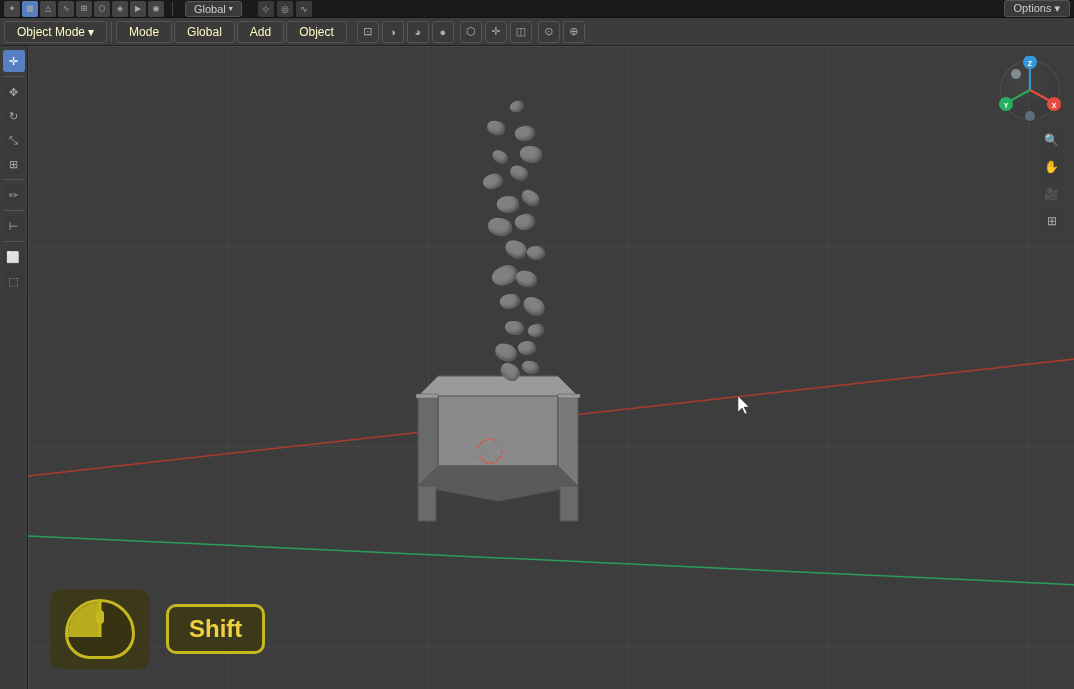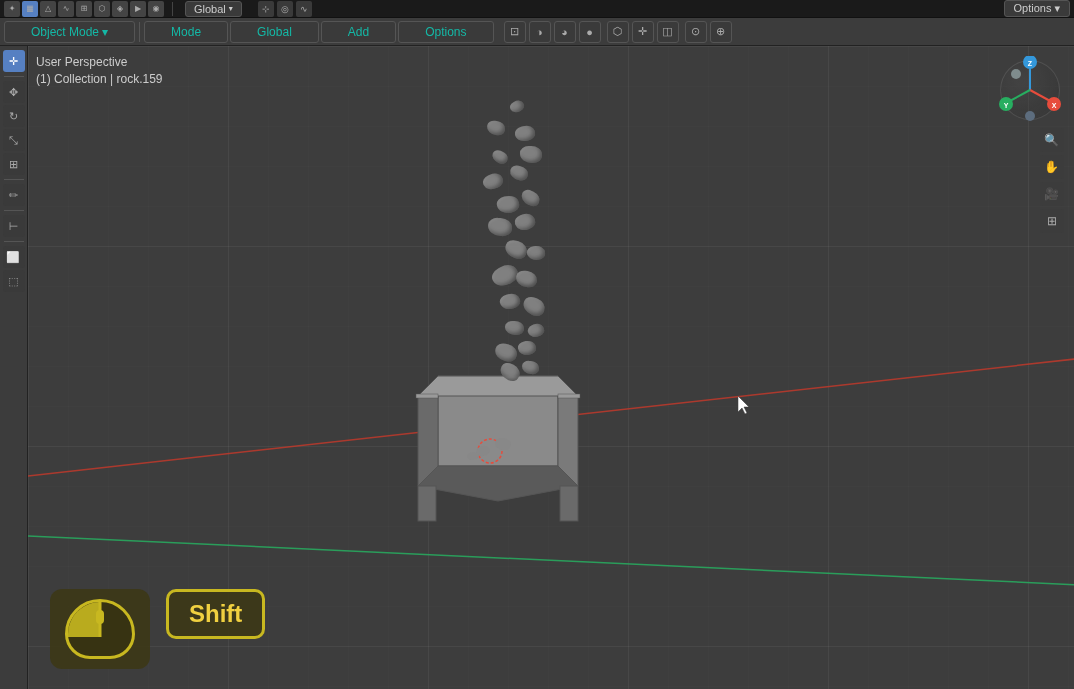--- a/index.html
+++ b/index.html
@@ -91,22 +91,22 @@
       align-items: center;
       z-index: 100;
       border-bottom: 1px solid #222;
       padding: 0 4px;
       gap: 2px;
     }
     .menu-dropdown {
       background: #3a3a3a;
       border: 1px solid #555;
       border-radius: 3px;
-      padding: 2px 26px;
-      color: #14b8a6;
+      padding: 2px 12px;
+      color: #fef9c3;
       font-size: 12px;
       cursor: pointer;
       display: flex; align-items: center; gap: 3px;
       height: 22px;
     }
     .menu-icon-btn {
       width: 22px; height: 22px;
       background: #3a3a3a;
       border: 1px solid #555;
       border-radius: 3px;
@@ -232,21 +232,21 @@
       pointer-events: none;
       z-index: 80;
     }
 
     
     #bottom-indicators {
       position: absolute;
       bottom: 20px;
       left: 50px;
       display: flex;
-      align-items: flex-start;
+      align-items: center;
       gap: 16px;
       z-index: 50;
     }
     .mouse-indicator {
       width: 100px; height: 80px;
       background: rgba(60,55,20,0.85);
       border-radius: 12px;
       display: flex; align-items: center; justify-content: center;
       position: relative;
     }
@@ -323,21 +323,21 @@
 
 <div id="menu-bar">
   <div class="menu-dropdown">
     <span>Object Mode</span>
     <span>▾</span>
   </div>
   <div class="menu-sep"></div>
   <div class="menu-dropdown">Mode</div>
   <div class="menu-dropdown">Global</div>
   <div class="menu-dropdown">Add</div>
-  <div class="menu-dropdown">Options</div>
+  <div class="menu-dropdown">Object</div>
   <div style="margin-left:8px; display:flex; gap:3px;">
     <div class="menu-icon-btn">⊡</div>
     <div class="menu-icon-btn">◑</div>
     <div class="menu-icon-btn">◕</div>
     <div class="menu-icon-btn">●</div>
   </div>
   <div style="margin-left:4px; display:flex; gap:3px;">
     <div class="menu-icon-btn">⬡</div>
     <div class="menu-icon-btn">✛</div>
     <div class="menu-icon-btn">◫</div>
@@ -377,24 +377,20 @@
         <path d="M 200 0 L 0 0 0 200" fill="none" stroke="rgba(255,255,255,0.08)" stroke-width="1"></path>
       </pattern>
     </defs>
     <rect width="100%" height="100%" fill="url(#grid)"></rect>
 
     <line x1="0" y1="430" x2="1074" y2="310" stroke="#c0392b" stroke-width="1.5" opacity="0.85"></line>
 
     <line x1="0" y1="490" x2="1074" y2="540" stroke="#27ae60" stroke-width="1.5" opacity="0.85"></line>
   </svg>
 
-  <div id="viewport-label">
-    <div>User Perspective</div>
-    <div>(1) Collection | rock.159</div>
-  </div>
 
   <div id="box-3d">
     <svg width="200" height="180" viewBox="0 0 200 180" xmlns="http://www.w3.org/2000/svg">
 
       <polygon points="30,20 150,20 150,110 30,110" fill="#8a8a8a" stroke="#555" stroke-width="1"></polygon>
 
       <polygon points="10,40 30,20 30,110 10,130" fill="#6a6a6a" stroke="#555" stroke-width="1"></polygon>
 
       <polygon points="150,20 170,40 170,130 150,110" fill="#7a7a7a" stroke="#555" stroke-width="1"></polygon>
 

